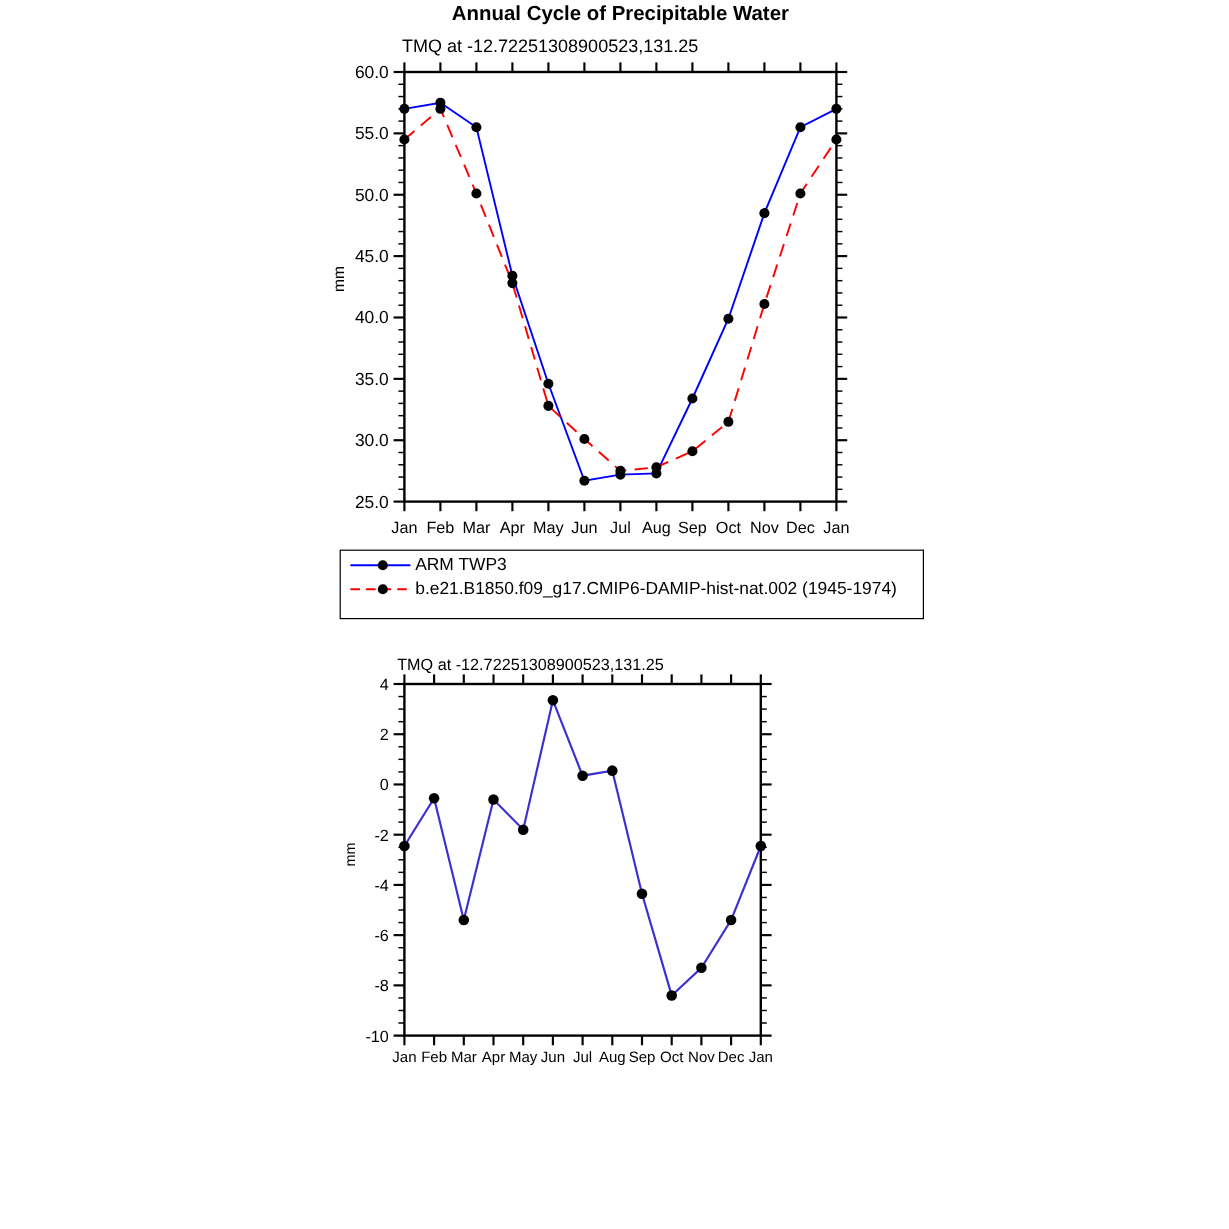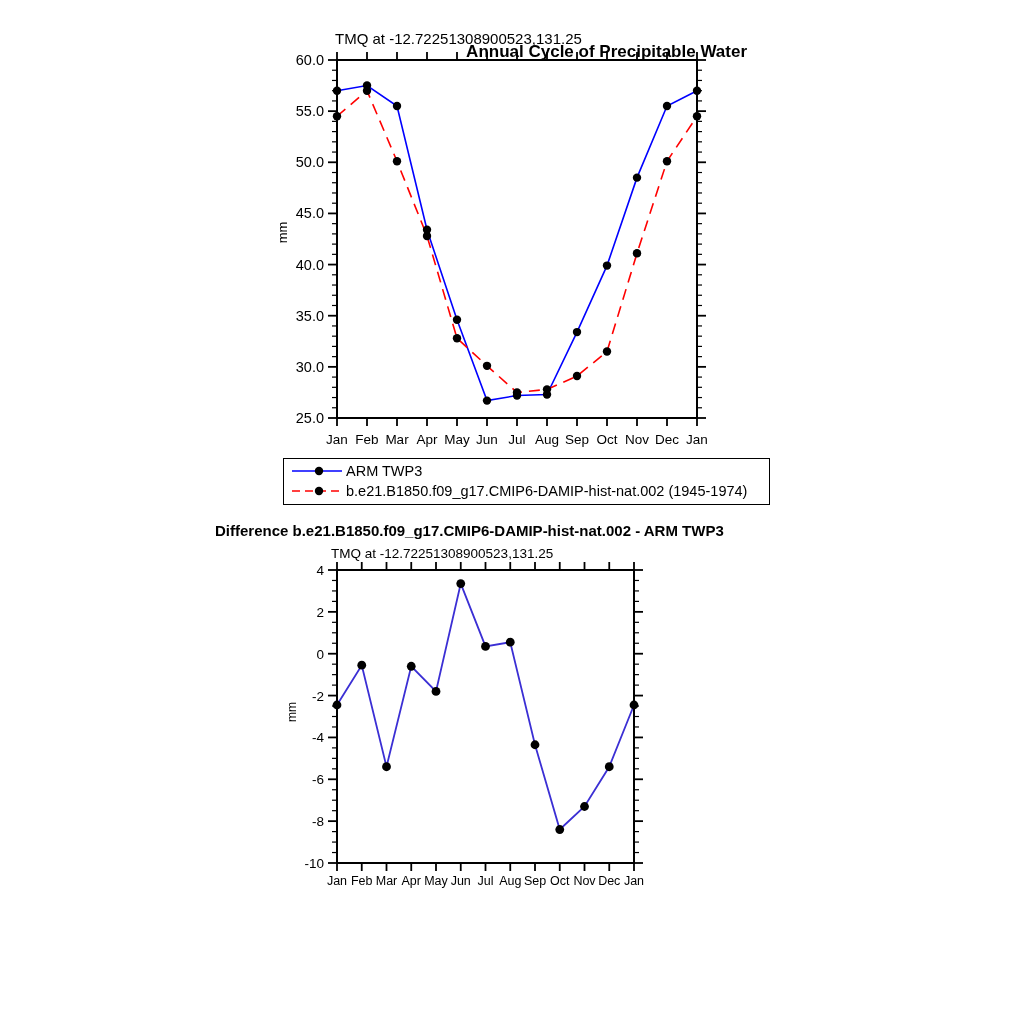--- a/index.html
+++ b/index.html
@@ -3,35 +3,35 @@
 <meta charset="utf-8">
 <style>
   html,body{margin:0;padding:0;background:#ffffff;}
   .page{
     position:relative;width:1024px;height:1024px;background:#ffffff;
     font-family:"Liberation Sans",sans-serif;color:#000;overflow:hidden;
   }
   #charts-svg{position:absolute;left:0;top:0;}
   #charts-svg text{font-family:"Liberation Sans",sans-serif;fill:#000;}
   .c1-title{
-    position:absolute;left:287px;top:2px;width:460px;text-align:right;
-    font-size:17px;font-weight:bold;white-space:nowrap;margin-top:40px;
+    position:absolute;left:287px;top:2px;width:460px;text-align:center;
+    font-size:17px;font-weight:bold;white-space:nowrap;
   }
   .c1-subtitle{
     position:absolute;left:335px;top:30px;font-size:15px;white-space:nowrap;
   }
   .ylab{
     position:absolute;width:40px;text-align:center;font-size:13px;
     transform:rotate(-90deg);transform-origin:center;
   }
   .ylab1{left:262px;top:225px;}
   .ylab2{left:272px;top:705px;font-size:12px;}
   .legend{
     position:absolute;left:283px;top:458px;width:487px;box-sizing:border-box;
-    border:1.6px solid #000;background:#fff;padding:2px 0 3px 5px;
+    border:1.6px solid #000;background:#fff;padding:2px 0 14px 5px;
   }
   .lrow{display:flex;align-items:center;height:20px;}
   .lswatch{flex:0 0 auto;display:block;}
   .llab{font-size:14.5px;white-space:nowrap;margin-left:2px;}
   .c2-title{
     position:absolute;left:215px;top:522px;width:500px;text-align:center;
     font-size:15px;font-weight:bold;white-space:nowrap;
   }
   .c2-subtitle{
     position:absolute;left:331px;top:546px;font-size:13.5px;white-space:nowrap;
@@ -331,17 +331,16 @@
     </div>
     <div class="lrow">
       <svg class="lswatch" width="55" height="20">
         <line class="lg-line" x1="3" y1="10" x2="53" y2="10" stroke="#ff0000" stroke-width="1.6" stroke-dasharray="8,5"></line>
         <circle cx="30" cy="10" r="4.2" fill="#000"></circle>
       </svg>
       <span class="llab">b.e21.B1850.f09_g17.CMIP6-DAMIP-hist-nat.002 (1945-1974)</span>
     </div>
   </div>
 
-  <div class="c2-title">Difference b.e21.B1850.f09_g17.CMIP6-DAMIP-hist-nat.002 - ARM TWP3</div>
   <div class="c2-subtitle">TMQ at -12.72251308900523,131.25</div>
   <div class="ylab ylab2">mm</div>
 
 </div>
 
 </body></html>

